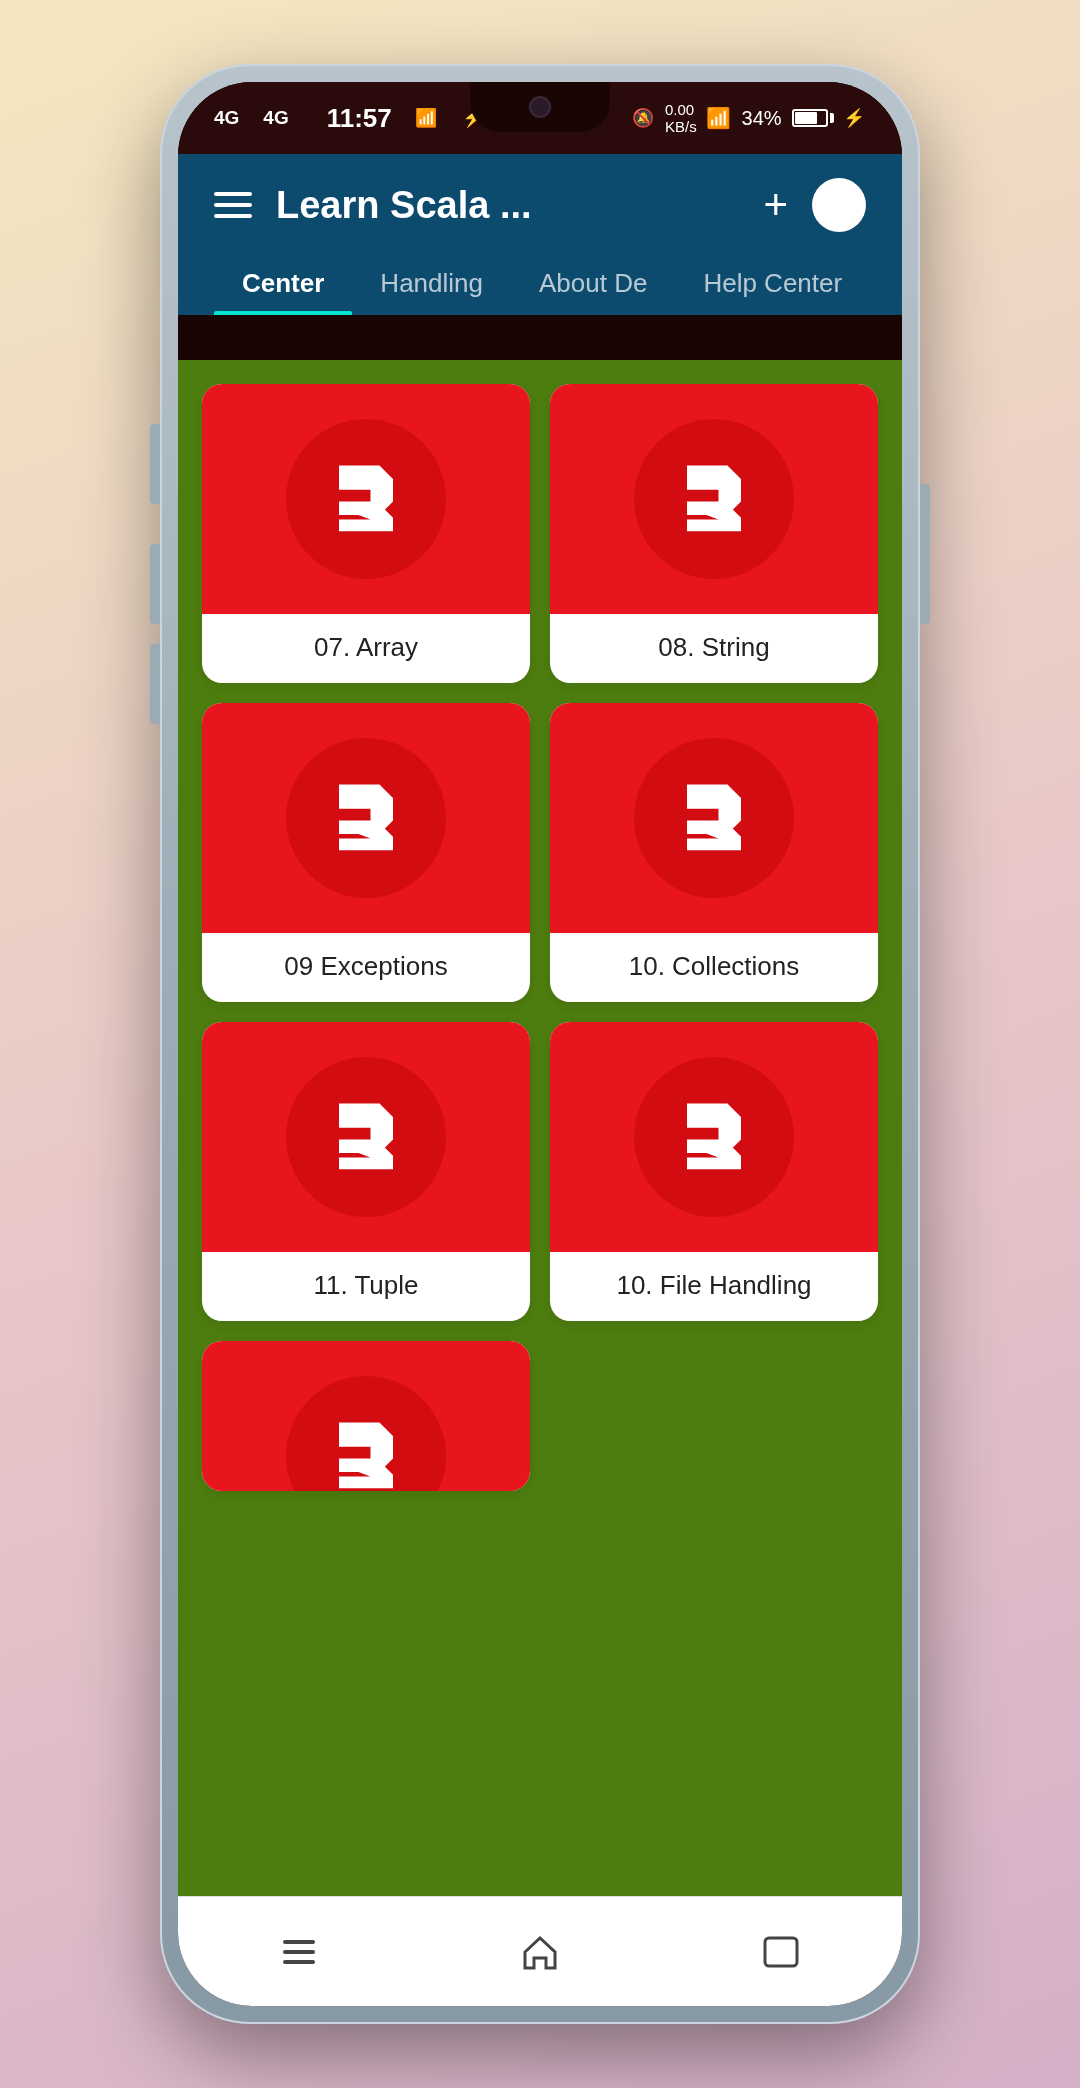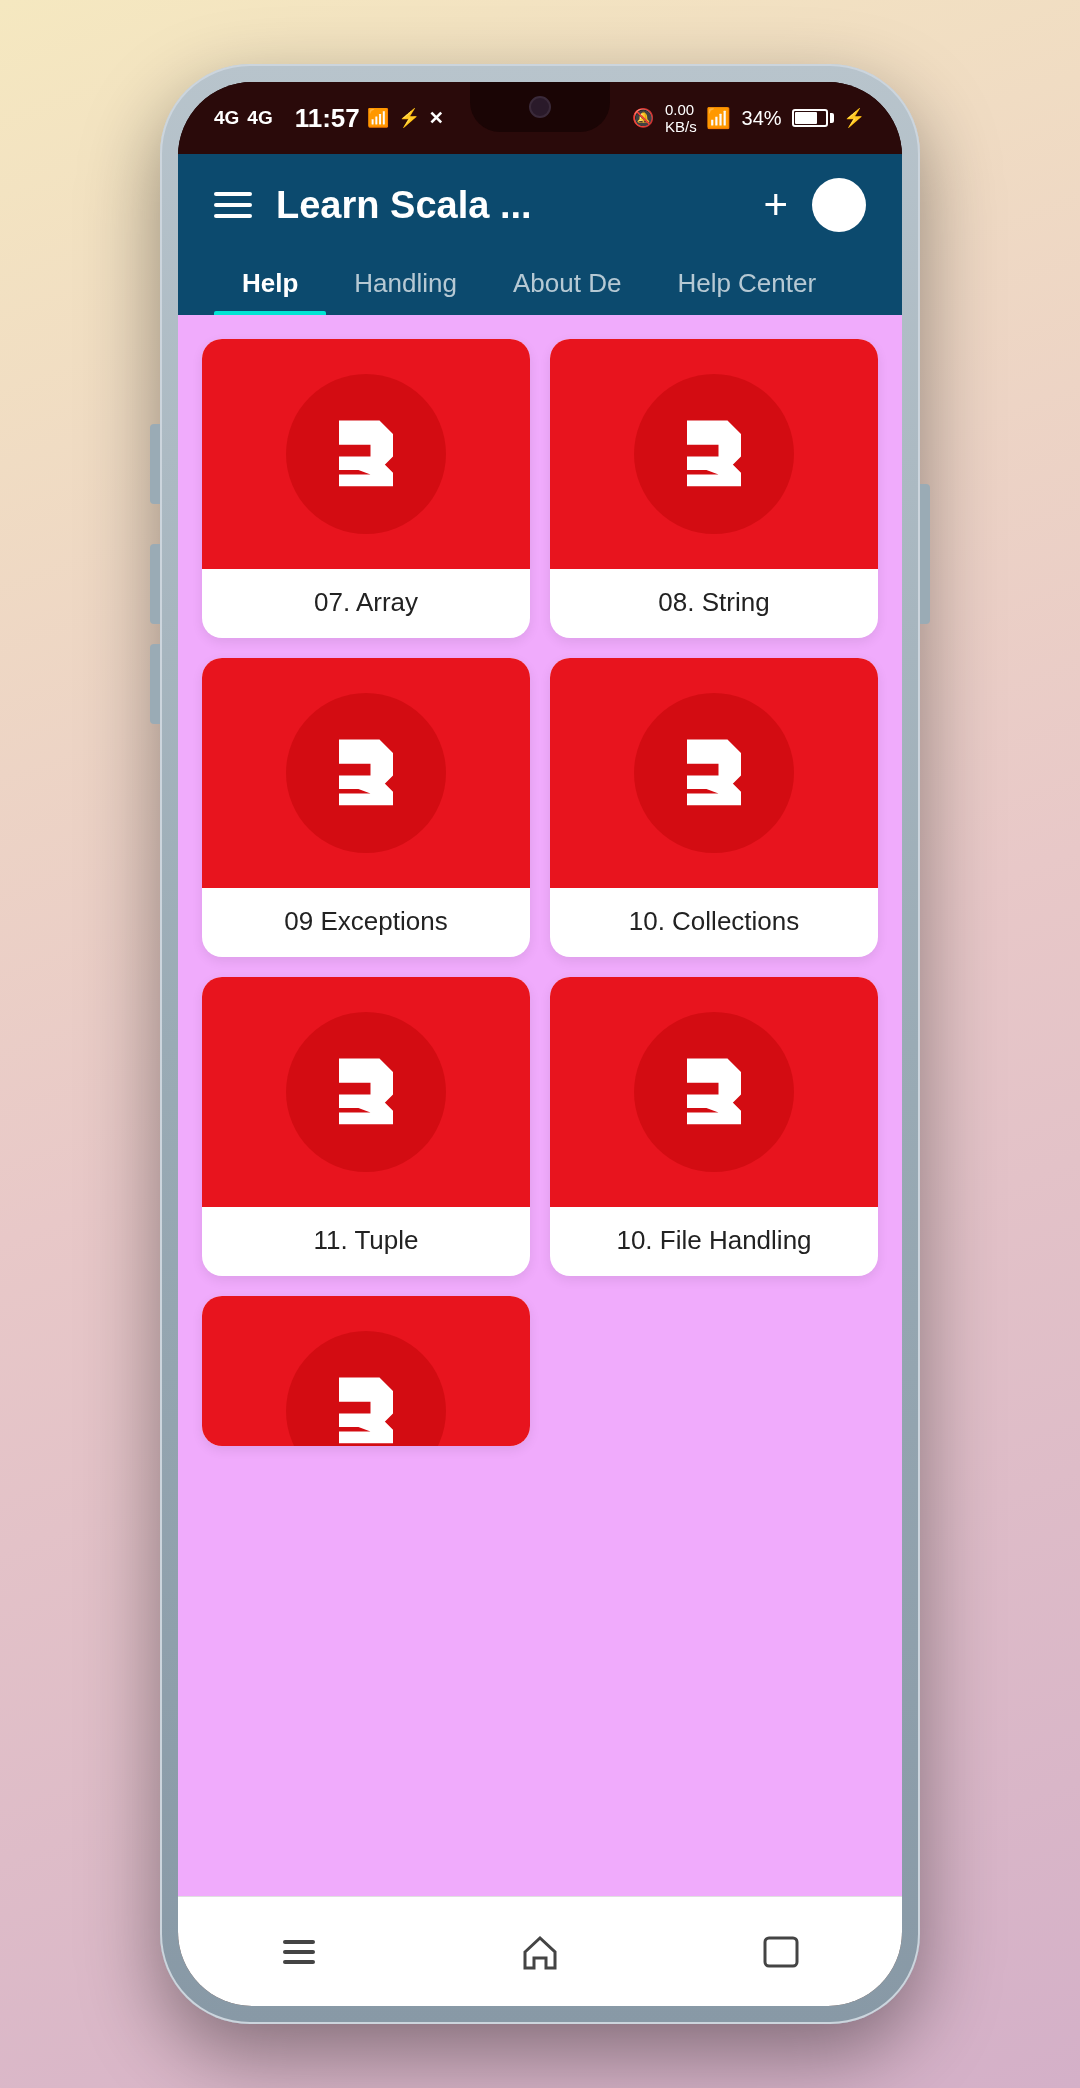--- a/index.html
+++ b/index.html
@@ -63,21 +63,21 @@
       display: flex;
       align-items: center;
       justify-content: space-between;
       padding: 0 36px;
       position: relative;
     }
 
     .status-left {
       display: flex;
       align-items: center;
-      gap: 8px;
+      gap: 24px;
       color: white;
       font-size: 22px;
       font-weight: 600;
       justify-content: center;
     }
 
     .status-time {
       font-size: 26px;
       font-weight: 700;
       color: white;
@@ -191,24 +191,25 @@
       bottom: 0;
       left: 0;
       right: 0;
       height: 4px;
       background: #00e5d4;
       border-radius: 2px 2px 0 0;
     }
 
     
     .main-content {
-      background: #f0abfc;
+      background: #4d7c0f;
       flex: 1;
       overflow-y: auto;
       padding: 24px 24px;
+      margin-top: 45px;
     }
 
     .grid {
       display: grid;
       grid-template-columns: 1fr 1fr;
       gap: 20px;
     }
 
     .card {
       background: white;
@@ -359,21 +360,21 @@
               <span></span>
               <span></span>
           </div>
           <div class="header-title">Learn Scala ...</div>
           <div class="header-plus">+</div>
           <div class="header-avatar"></div>
         </div>
 
         <div class="tabs">
           <div class="tab active">
-            <span>Help</span>
+            <span>Center</span>
           </div>
           <div class="tab">
             <span>Handling</span>
           </div>
           <div class="tab">
             <span>About De</span>
           </div>
           <div class="tab">
             <span>Help Center</span>
           </div>

